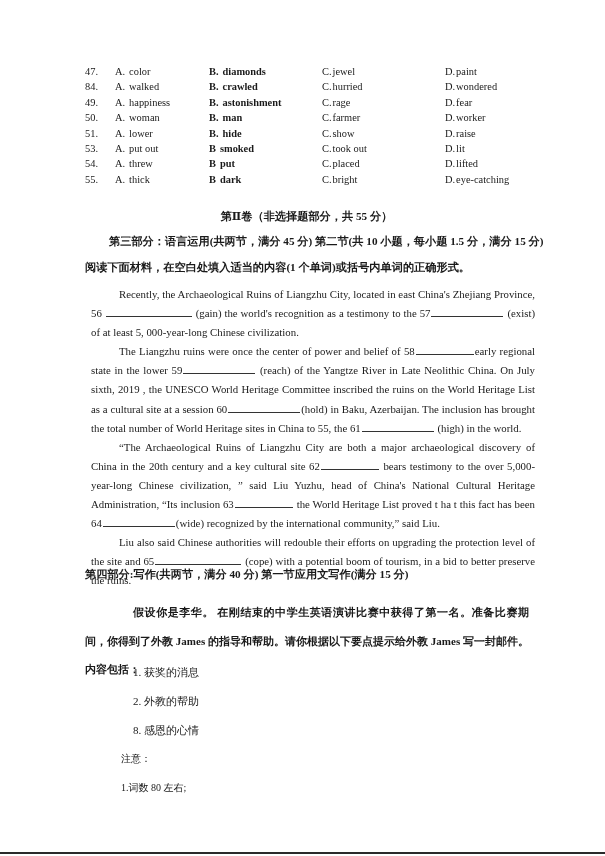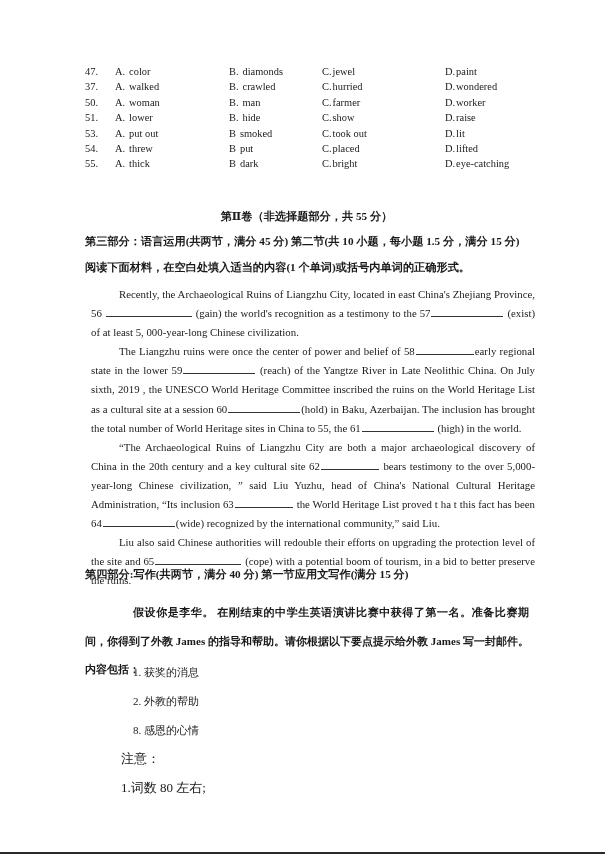--- a/index.html
+++ b/index.html
@@ -52,21 +52,21 @@
     width: 22px;
     text-align: left;
   }
   .opt {
     position: absolute;
     white-space: nowrap;
   }
   .opt .lab { display: inline; }
   .opt-a { left: 30px; }
   .opt-a .lab { margin-right: 4px; }
-  .opt-b { left: 144px; }
+  .opt-b { left: 124px; font-weight: bold; }
   .opt-b .lab { margin-right: 4px; }
   .opt-c { left: 237px; }
   .opt-c .lab { margin-right: 1px; }
   .opt-d { left: 360px; }
   .opt-d .lab { margin-right: 1px; }
 
   
   .h-center {
     position: absolute;
     left: 4px;
@@ -127,21 +127,21 @@
   .list-item {
     position: absolute;
     left: 133px;
     font-size: 11px;
     line-height: 20px;
     white-space: nowrap;
   }
   .note-line {
     position: absolute;
     left: 121px;
-    font-size: 13px;
+    font-size: 10px;
     line-height: 20px;
     white-space: nowrap;
     font-family: Liberation Serif, serif;
   }
 </style>
 </head>
 <body>
 
 <div class="page">
 
@@ -149,27 +149,34 @@
 
     <div class="mc-row">
       <span class="mc-num">47.</span>
       <span class="opt opt-a"><span class="lab">A.</span><span>color</span></span>
       <span class="opt opt-b"><span class="lab">B.</span><span>diamonds</span></span>
       <span class="opt opt-c"><span class="lab">C.</span><span>jewel</span></span>
       <span class="opt opt-d"><span class="lab">D.</span><span>paint</span></span>
     </div>
 
     <div class="mc-row">
-      <span class="mc-num">37.</span>
+      <span class="mc-num">84.</span>
       <span class="opt opt-a"><span class="lab">A.</span><span>walked</span></span>
       <span class="opt opt-b"><span class="lab">B.</span><span>crawled</span></span>
       <span class="opt opt-c"><span class="lab">C.</span><span>hurried</span></span>
       <span class="opt opt-d"><span class="lab">D.</span><span>wondered</span></span>
     </div>
 
+    <div class="mc-row">
+      <span class="mc-num">49.</span>
+      <span class="opt opt-a"><span class="lab">A.</span><span>happiness</span></span>
+      <span class="opt opt-b"><span class="lab">B.</span><span>astonishment</span></span>
+      <span class="opt opt-c"><span class="lab">C.</span><span>rage</span></span>
+      <span class="opt opt-d"><span class="lab">D.</span><span>fear</span></span>
+    </div>
 
     <div class="mc-row">
       <span class="mc-num">50.</span>
       <span class="opt opt-a"><span class="lab">A.</span><span>woman</span></span>
       <span class="opt opt-b"><span class="lab">B.</span><span>man</span></span>
       <span class="opt opt-c"><span class="lab">C.</span><span>farmer</span></span>
       <span class="opt opt-d"><span class="lab">D.</span><span>worker</span></span>
     </div>
 
     <div class="mc-row">
@@ -202,21 +209,21 @@
       <span class="opt opt-a"><span class="lab">A.</span><span>thick</span></span>
       <span class="opt opt-b"><span class="lab">B</span><span>dark</span></span>
       <span class="opt opt-c"><span class="lab">C.</span><span>bright</span></span>
       <span class="opt opt-d"><span class="lab">D.</span><span>eye-catching</span></span>
     </div>
 
   </div>
 
   <div class="h-center" style="top:208px;">第Ⅱ卷（非选择题部分，共 55 分）</div>
 
-  <div class="h-left" style="top:233px;">第三部分：语言运用(共两节，满分 45 分) 第二节(共 10 小题，每小题 1.5 分，满分 15 分)</div>
+  <div class="h-left" style="top:233px;margin-left:24px;">第三部分：语言运用(共两节，满分 45 分) 第二节(共 10 小题，每小题 1.5 分，满分 15 分)</div>
 
   <div class="h-left" style="top:259px;">阅读下面材料，在空白处填入适当的内容(1 个单词)或括号内单词的正确形式。</div>
 
   <div class="passage" style="top:285px;">
 
     <p><span>Recently,   the Archaeological  Ruins of  Liangzhu City,  located  in east  China's Zhejiang Province, 56 </span><span class="blank b-lg"></span><span> (gain) the world's recognition as a testimony to the 57</span><span class="blank b-md"></span><span> (exist) of at least 5, 000-year-long Chinese civilization.</span></p>
 
     <p><span>The Liangzhu ruins were once the center of power and belief of 58</span><span class="blank b-sm"></span><span>early regional state in the lower 59</span><span class="blank b-md"></span><span> (reach) of the Yangtze River in Late Neolithic China. On July sixth, 2019 , the UNESCO World  Heritage Committee inscribed the ruins on the World Heritage List as a cultural site at a session 60</span><span class="blank b-md"></span><span>(hold) in Baku, Azerbaijan. The inclusion has brought the total number of World Heritage sites in China to 55, the 61</span><span class="blank b-md"></span><span> (high) in the world.</span></p>
 
     <p><span>“The Archaeological Ruins of Liangzhu City are both a major archaeological discovery of China in the 20th century and a key cultural site 62</span><span class="blank b-sm"></span><span> bears testimony to the over 5,000-year-long Chinese civilization, ” said Liu Yuzhu, head of China's National Cultural Heritage Administration, “Its inclusion 63</span><span class="blank b-sm"></span><span> the World Heritage List proved t ha t this fact has been 64</span><span class="blank b-md"></span><span>(wide) recognized by the international community,” said Liu.</span></p>

